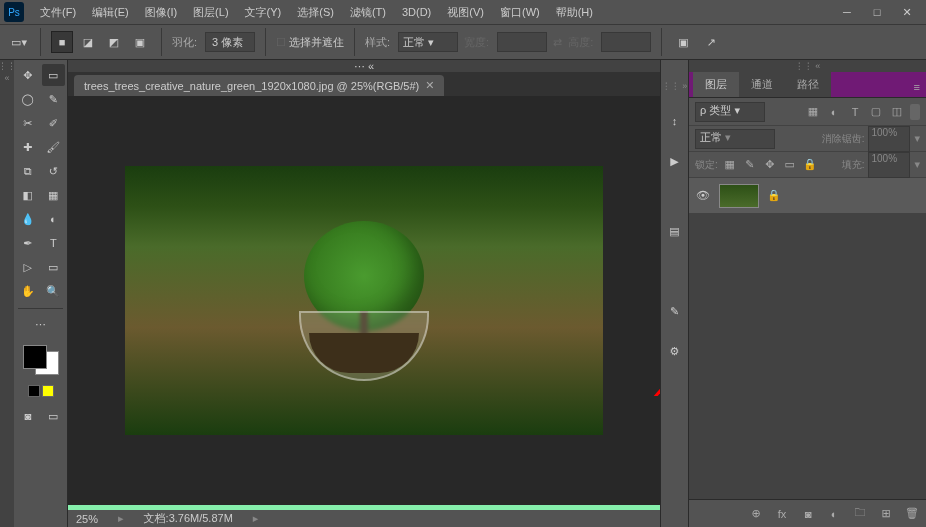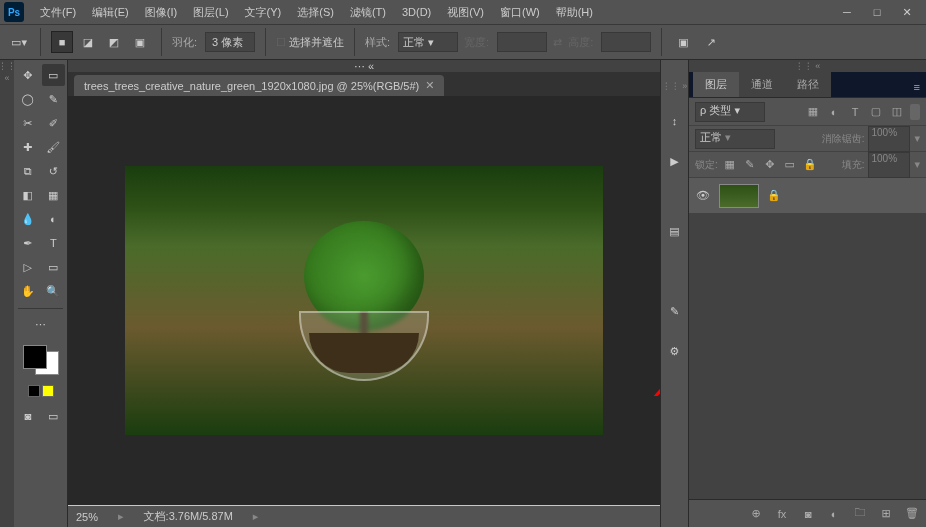--- a/index.html
+++ b/index.html
@@ -1,18 +1,18 @@
 <!DOCTYPE html>
 <html><head>
 <meta charset="utf-8">
 <style>
 *{margin:0;padding:0;box-sizing:border-box;font-family:"Microsoft YaHei",sans-serif;font-size:11px;color:#ccc;user-select:none}
 body{background:#323232;width:926px;height:527px;overflow:hidden;display:flex;flex-direction:column}
 .menubar{height:24px;background:#535353;display:flex;align-items:center;padding:0 4px}
-.ps-logo{width:20px;height:20px;background:#001e36;color:#31a8ff;border-radius:3px;display:flex;align-items:center;justify-content:center;font-weight:bold;font-size:10px;margin-right:8px}
+.ps-logo{width:20px;height:20px;background:#001e36;color:#31a8ff;border-radius:3px;display:flex;align-items:center;justify-content:center;font-weight:normal;font-size:10px;margin-right:8px}
 .menu-item{padding:0 8px;height:24px;display:flex;align-items:center;cursor:default}
 .window-controls{margin-left:auto;display:flex}
 .wc{width:30px;height:24px;display:flex;align-items:center;justify-content:center;cursor:default}
 .optbar{height:36px;background:#535353;border-top:1px solid #383838;border-bottom:1px solid #2a2a2a;display:flex;align-items:center;padding:0 8px;gap:6px}
 .opt-seg{display:flex;align-items:center;gap:4px}
 .opt-label{color:#aaa;margin-right:2px}
 .opt-input{background:#454545;border:1px solid #383838;padding:2px 6px;color:#ccc;min-width:50px;height:20px}
 .opt-select{background:#454545;border:1px solid #383838;padding:2px 4px;color:#ccc;height:20px;min-width:60px}
 .opt-btn{width:22px;height:22px;background:#535353;border:1px solid transparent;display:flex;align-items:center;justify-content:center}
 .opt-btn.sel{background:#383838;border:1px solid #222}
@@ -29,25 +29,25 @@
 .tab-strip{height:24px;background:#323232;display:flex;align-items:flex-end;padding:0 6px}
 .doc-tab{background:#535353;padding:4px 10px;display:flex;align-items:center;gap:6px;color:#ccc;border-top-left-radius:4px;border-top-right-radius:4px}
 .tab-close{color:#aaa;cursor:default}
 .canvas-viewport{flex:1;display:flex;align-items:center;justify-content:center;background:#282828;position:relative}
 .canvas-img{width:478px;height:269px;background:linear-gradient(180deg,#1a3d0f 0%,#2d5016 15%,#4a6b2a 30%,#6b5a2f 60%,#1a3d0f 100%);position:relative;overflow:hidden}
 .tree-bowl{position:absolute;left:50%;top:50%;transform:translate(-50%,-50%);width:140px;height:160px}
 .bowl{position:absolute;bottom:0;left:50%;transform:translateX(-50%);width:130px;height:70px;border-radius:0 0 70px 70px;background:rgba(255,255,255,0.15);border:2px solid rgba(255,255,255,0.4);backdrop-filter:blur(2px)}
 .soil{position:absolute;bottom:8px;left:50%;transform:translateX(-50%);width:110px;height:40px;border-radius:0 0 55px 55px;background:#3d2f1a}
 .tree-top{position:absolute;top:0;left:50%;transform:translateX(-50%);width:120px;height:110px;border-radius:50%;background:radial-gradient(circle,#4a9b2f,#2d6b16);box-shadow:inset -10px -10px 20px rgba(0,0,0,0.3)}
 .trunk{position:absolute;top:90px;left:50%;transform:translateX(-50%);width:8px;height:30px;background:#3d2f1a}
-.statusbar{height:22px;background:#535353;display:flex;align-items:center;padding:0 8px;gap:20px;border-top:1px solid #86efac}
+.statusbar{height:22px;background:#535353;display:flex;align-items:center;padding:0 8px;gap:20px;border-top:5px solid #86efac}
 .right-rail{width:28px;background:#535353;border-left:1px solid #2a2a2a;display:flex;flex-direction:column;align-items:center;padding-top:20px;gap:18px}
 .rail-icon{width:22px;height:22px;display:flex;align-items:center;justify-content:center;cursor:default}
 .panels{width:238px;background:#535353;border-left:1px solid #2a2a2a;display:flex;flex-direction:column}
-.panel-tabs{height:26px;display:flex;align-items:flex-end;background:#0f172a;border-bottom:1px solid #2a2a2a;padding-left:4px}
+.panel-tabs{height:26px;display:flex;align-items:flex-end;background:#701a75;border-bottom:1px solid #2a2a2a;padding-left:4px}
 .ptab{padding:5px 12px;background:#424242;color:#aaa;cursor:default}
 .ptab.active{background:#535353;color:#ccc}
 .panel-toolbar{height:28px;display:flex;align-items:center;padding:0 6px;gap:8px;border-bottom:1px solid #424242}
 .panel-toolbar2{height:26px;display:flex;align-items:center;padding:0 6px;gap:4px;border-bottom:1px solid #424242}
 .pt-select{background:#454545;border:1px solid #383838;flex:0 0 70px;height:20px;padding:0 4px}
 .pt-icons{display:flex;gap:5px;margin-left:auto}
 .pt-icon{width:16px;height:16px;display:flex;align-items:center;justify-content:center;color:#aaa}
 .pt-label{color:#888;font-size:10px}
 .pt-val{background:#454545;border:1px solid #383838;width:42px;height:26px;padding:0 2px;font-size:10px;color:#888}
 .layer-list{flex:1;background:#424242}

